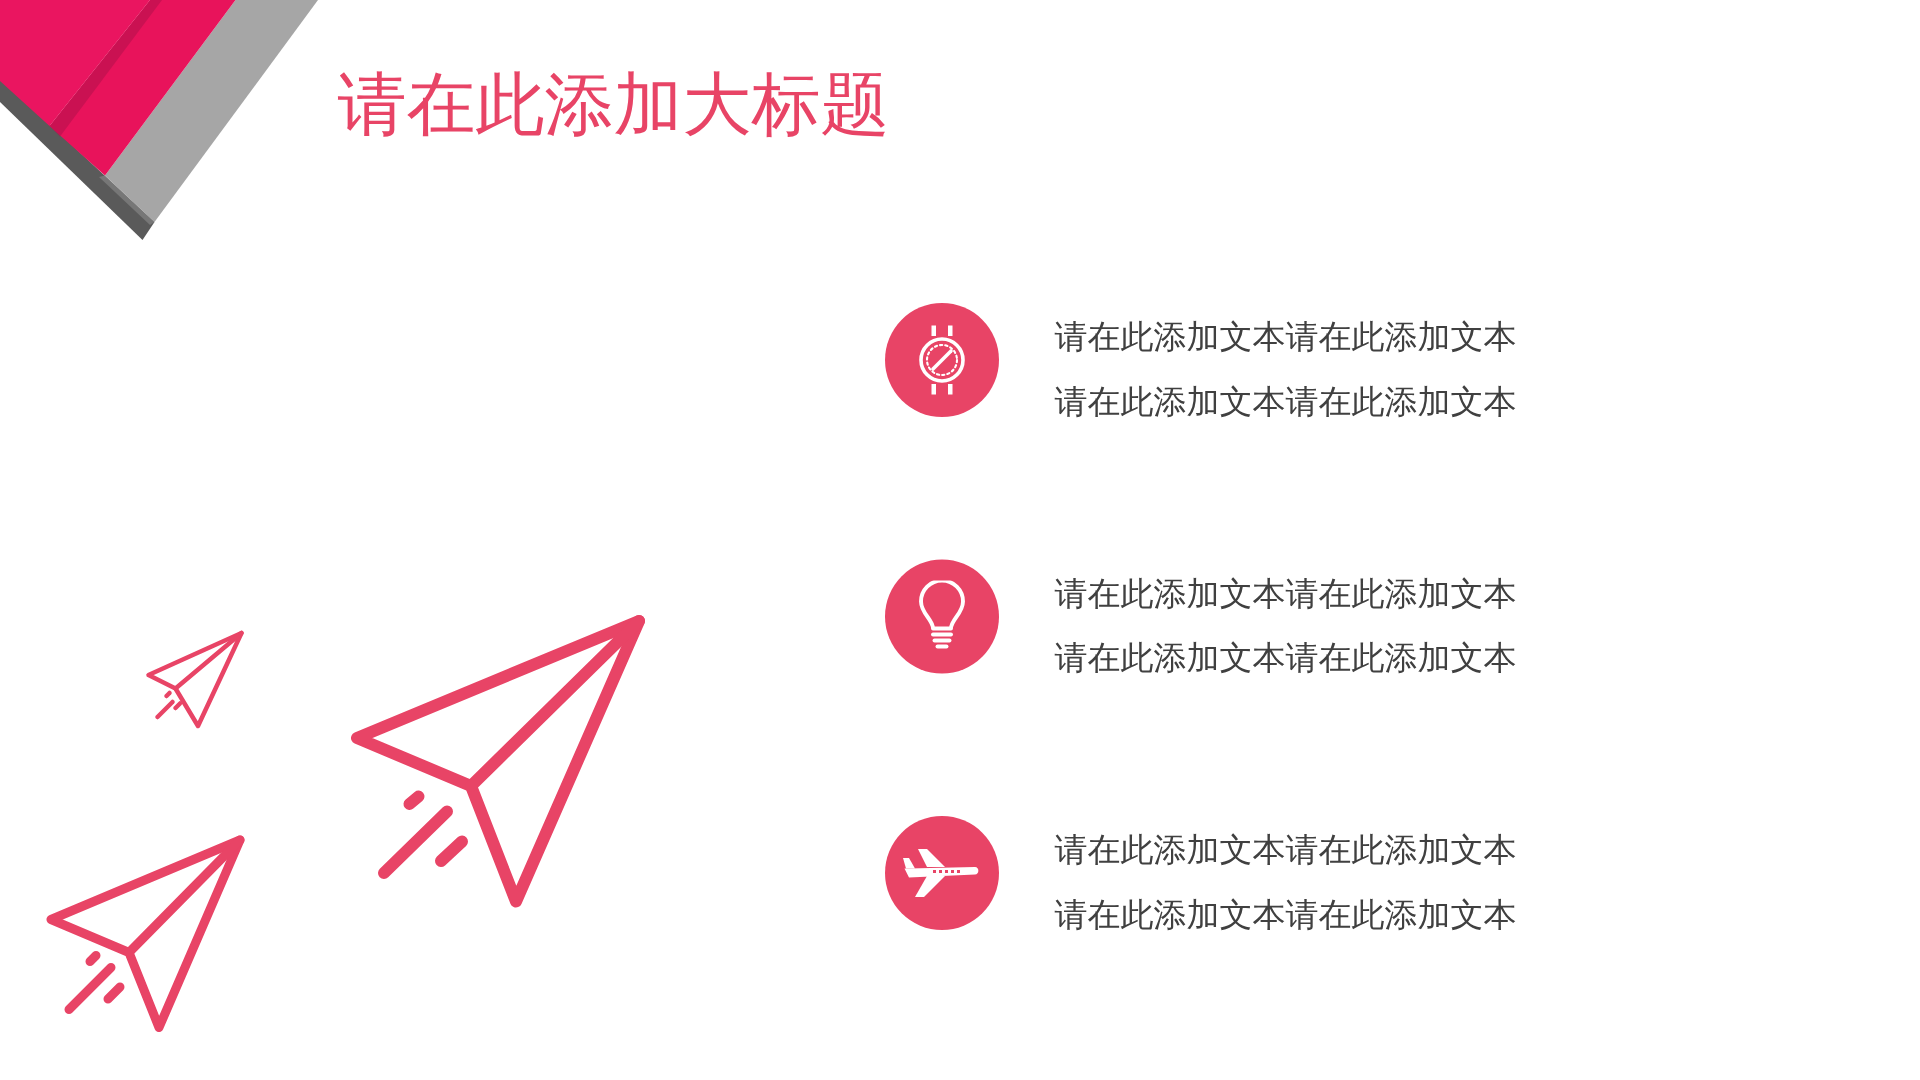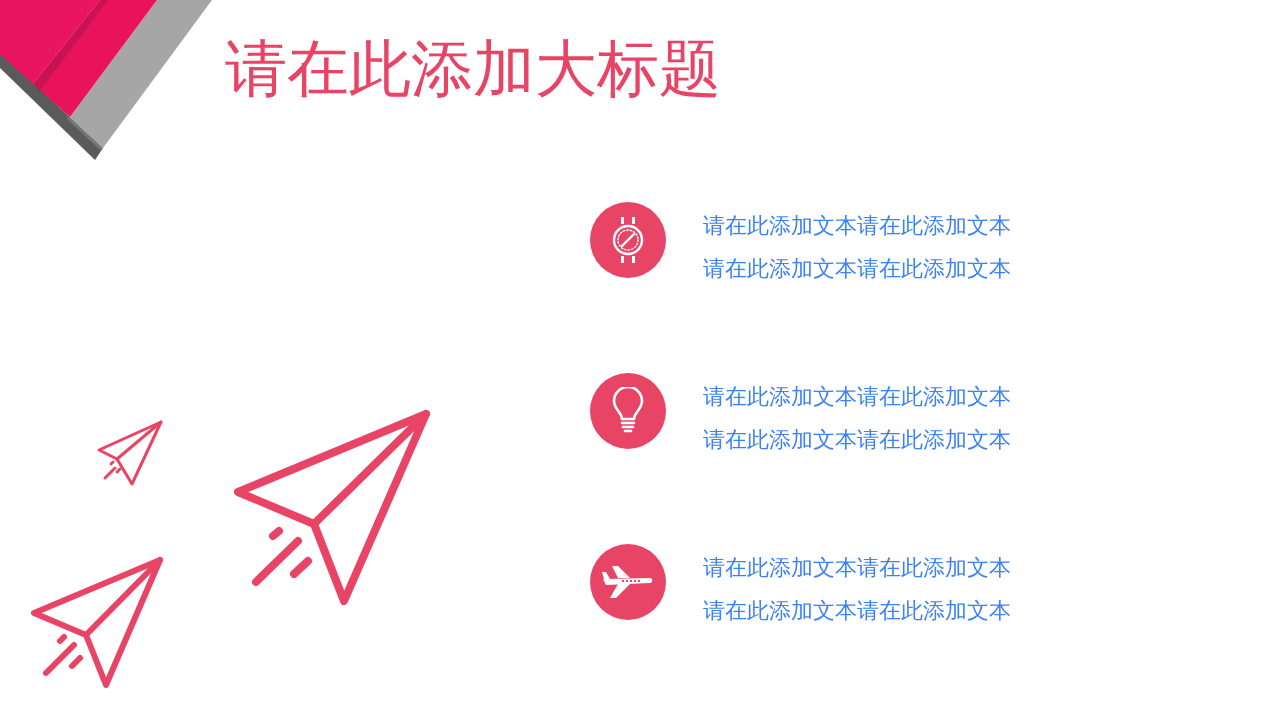--- a/index.html
+++ b/index.html
@@ -4,33 +4,33 @@
   <style>
     html, body { margin: 0; padding: 0; }
     body {
       width: 1280px; height: 720px; overflow: hidden; position: relative;
       background: #ffffff;
       font-family: "DejaVu Sans", "Liberation Sans", sans-serif;
     }
     .corner { position: absolute; left: 0; top: 0; width: 230px; height: 170px; }
     .title {
       position: absolute; left: 225px; top: 38px;
-      font-size: 62px; line-height: 62px; color: #e84466;
+      font-size: 46px; line-height: 62px; color: #e84466;
       letter-spacing: 0px; white-space: nowrap;
     }
     .plane { position: absolute; }
     .item { position: absolute; left: 590px; width: 500px; height: 80px; }
     .item .circle {
       position: absolute; left: 0; top: 0; width: 76px; height: 76px;
       border-radius: 50%; background: #e84466;
       display: flex; align-items: center; justify-content: center;
     }
     .item .text {
       position: absolute; left: 113px; top: 2px;
-      font-size: 22px; line-height: 43px; color: #3b82f6; white-space: nowrap;
+      font-size: 22px; line-height: 43px; color: #404040; white-space: nowrap;
     }
   </style>
 </head>
 <body>
 
 <svg class="corner" viewBox="0 0 230 170" width="230" height="170">
   <defs>
     <linearGradient id="shade1" x1="0" y1="0" x2="1" y2="0">
       <stop offset="0" stop-color="#a8003e" stop-opacity="0.55"></stop>
       <stop offset="1" stop-color="#e8135b" stop-opacity="0"></stop>

